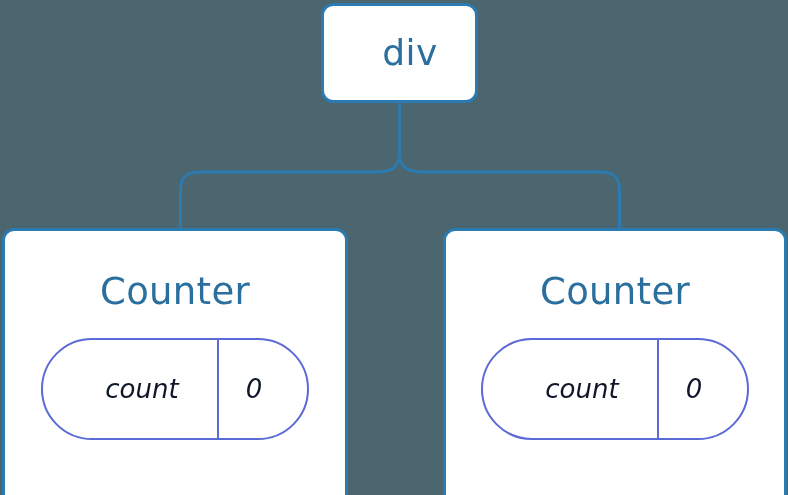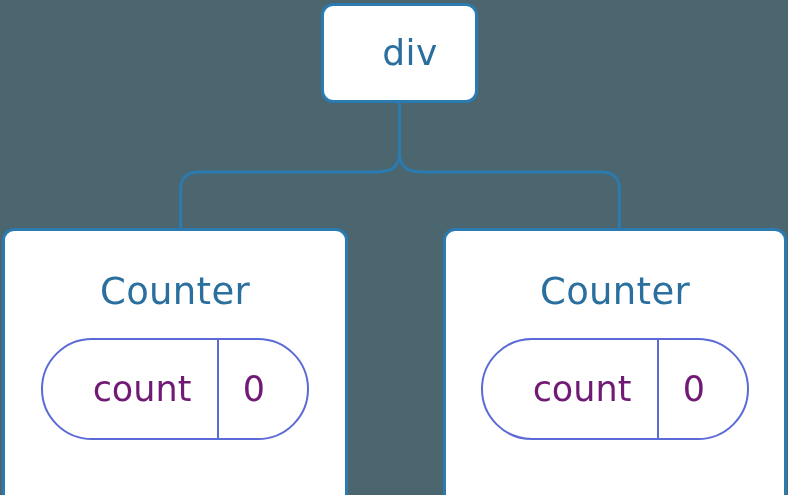--- a/index.html
+++ b/index.html
@@ -103,23 +103,24 @@
   .state-val {
     flex: 1 1 auto;
     display: flex;
     align-items: center;
     justify-content: center;
     padding-right: 18px;
     box-sizing: border-box;
   }
   .state-key span,
   .state-val span {
-    font-size: 35px;
-    color: #701a75;
+    font-size: 26px;
+    color: #0f172a;
     line-height: 1;
+    font-style: italic;
   }
 </style>
 </head>
 <body>
 
 <div id="stage">
 
   <svg id="connectors" viewBox="0 0 788 495" width="788" height="495" xmlns="http://www.w3.org/2000/svg">
 
     <path d="M399.5 102 L399.5 152

